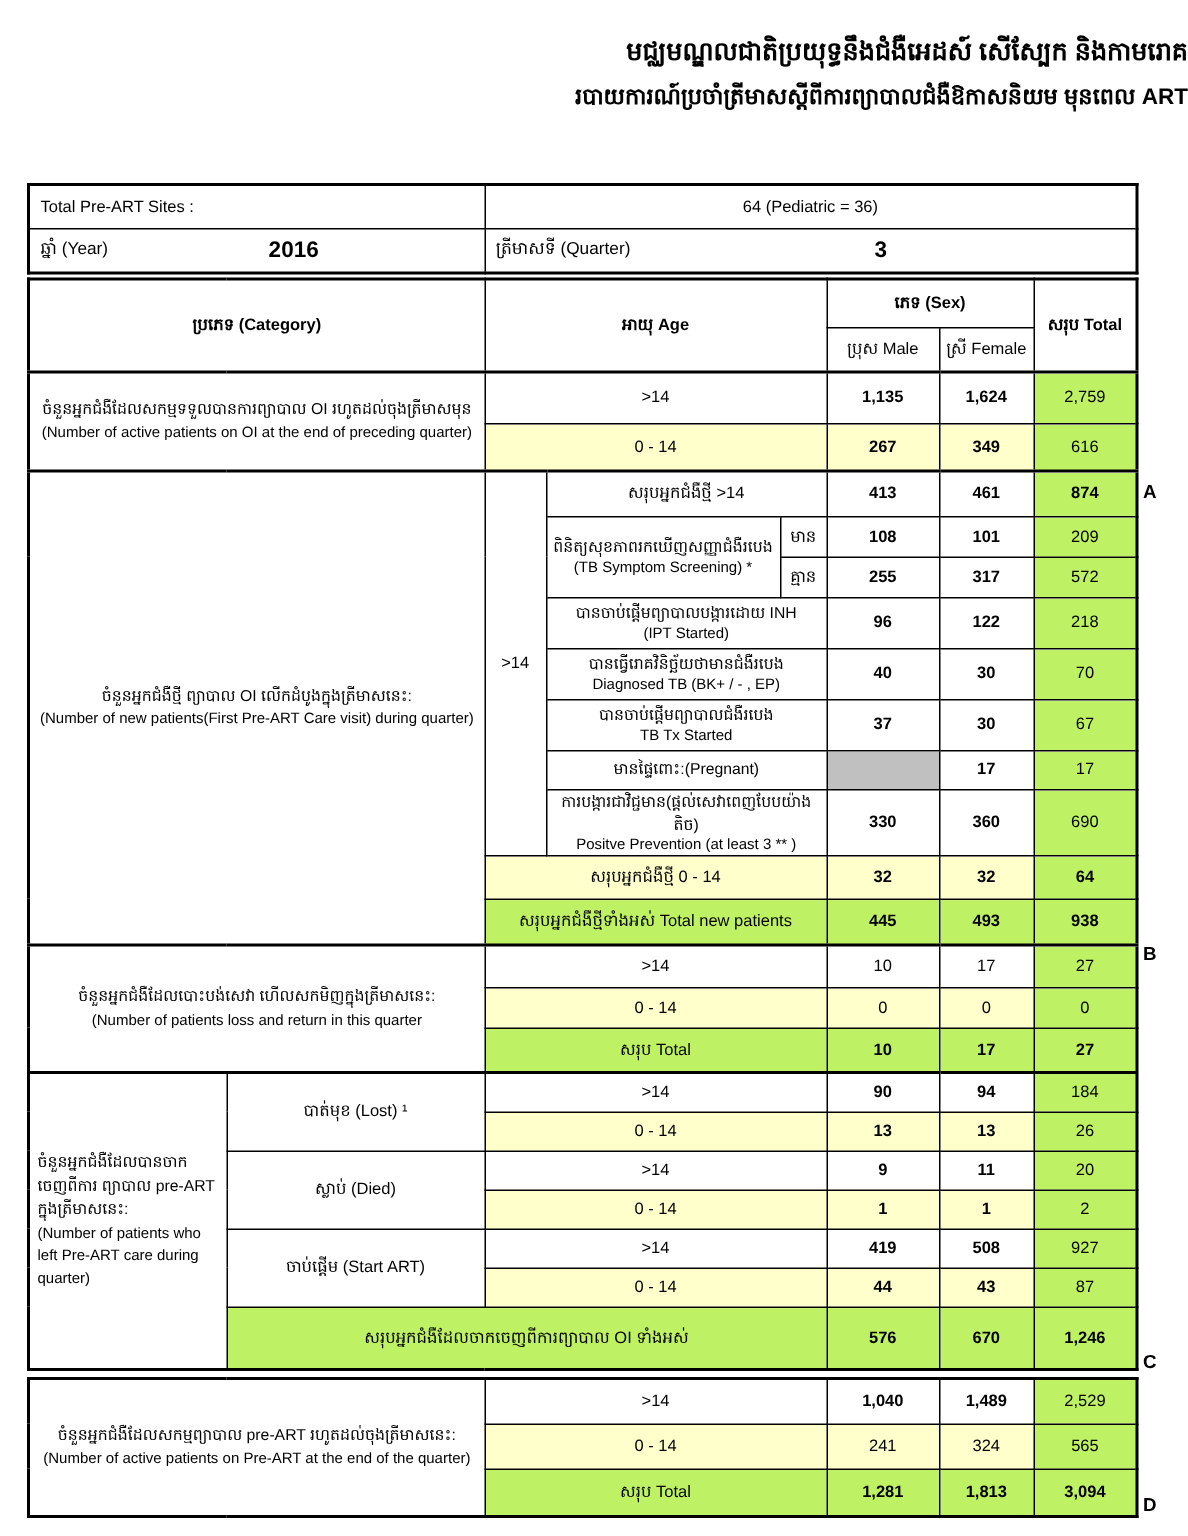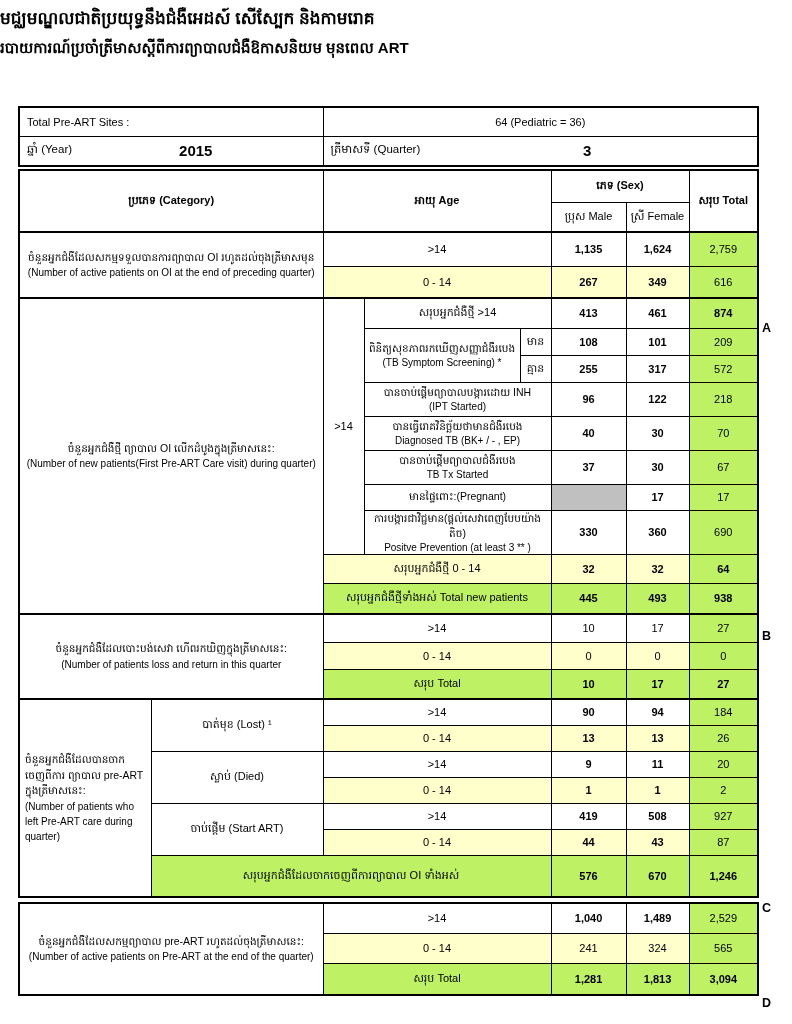--- a/index.html
+++ b/index.html
@@ -1,20 +1,20 @@
 <!DOCTYPE html>
 <html><head>
 <meta charset="utf-8">
 <style>
   html,body{margin:0;padding:0;background:#fff;}
   .page{position:relative;width:792px;height:1024px;background:#fff;color:#000;
         font-family:"Liberation Sans",sans-serif;overflow:hidden;}
 
   
-  .doc-header{height:98px;padding-top:8px;text-align:left;}
+  .doc-header{height:98px;padding-top:24px;text-align:right;}
   .khmer-title{font-size:17px;font-weight:bold;line-height:1.25;}
   .en-title{font-size:12.5px;font-weight:bold;margin-top:1px;}
   .khmer-subtitle{font-size:15px;font-weight:bold;margin-top:9px;}
   .en-subtitle{font-size:12px;font-weight:bold;margin-top:2px;}
 
   
   table.grid{border-collapse:collapse;table-layout:fixed;margin-left:18px;width:739px;
              border:2px solid #000;}
   table.grid td{border:1px solid #000;text-align:center;vertical-align:middle;
                 font-size:11px;padding:1px 3px;overflow:hidden;}
@@ -61,21 +61,21 @@
       </colgroup>
     <tbody>
     <tr style="height:29px">
       <td class="info-label">Total Pre-ART Sites :</td>
       <td>64 (Pediatric = 36)</td>
     </tr>
     <tr style="height:30px">
       <td>
         <div class="flexcell">
           <span class="fl-label">ឆ្នាំ  (Year)</span>
-          <span class="fl-value">2015</span>
+          <span class="fl-value">2016</span>
         </div>
       </td>
       <td>
         <div class="flexcell">
           <span class="fl-label">ត្រីមាសទី  (Quarter)</span>
           <span class="fl-value">3</span>
         </div>
       </td>
     </tr>
   </tbody>
@@ -201,21 +201,21 @@
     </tr>
     <tr style="height:31px">
       <td colspan="3" class="cyan b">សរុបអ្នកជំងឺថ្មីទាំងអស់ Total new patients</td>
       <td class="cyan v">445</td>
       <td class="cyan v">493</td>
       <td class="cyan v">938</td>
     </tr>
 
     <tr class="sec" style="height:28px">
       <td colspan="2" rowspan="3" class="cat">
-        <span class="km">ចំនួនអ្នកជំងឺដែលបោះបង់សេវា ហើពរកឃិញក្នុងត្រីមាសនេះ:</span>
+        <span class="km">ចំនួនអ្នកជំងឺដែលបោះបង់សេវា ហើលសកមិញក្នុងត្រីមាសនេះ:</span>
         <span class="en">(Number of patients loss and return in this quarter</span>
       </td>
       <td colspan="3">&gt;14</td>
       <td class="vn">10</td>
       <td class="vn">17</td>
       <td class="cyan vn">27</td>
     </tr>
     <tr style="height:27px">
       <td colspan="3" class="yellow">0 - 14</td>
       <td class="yellow vn">0</td>

